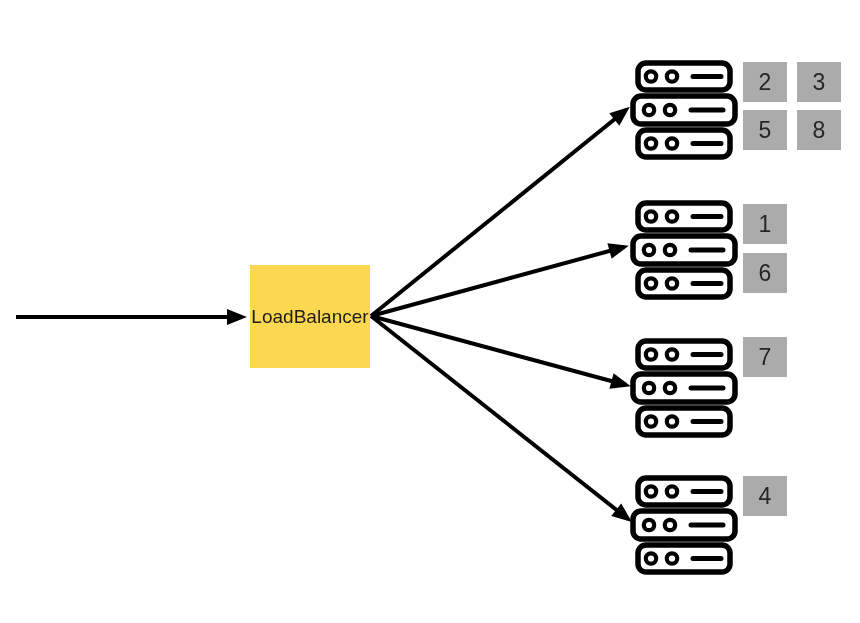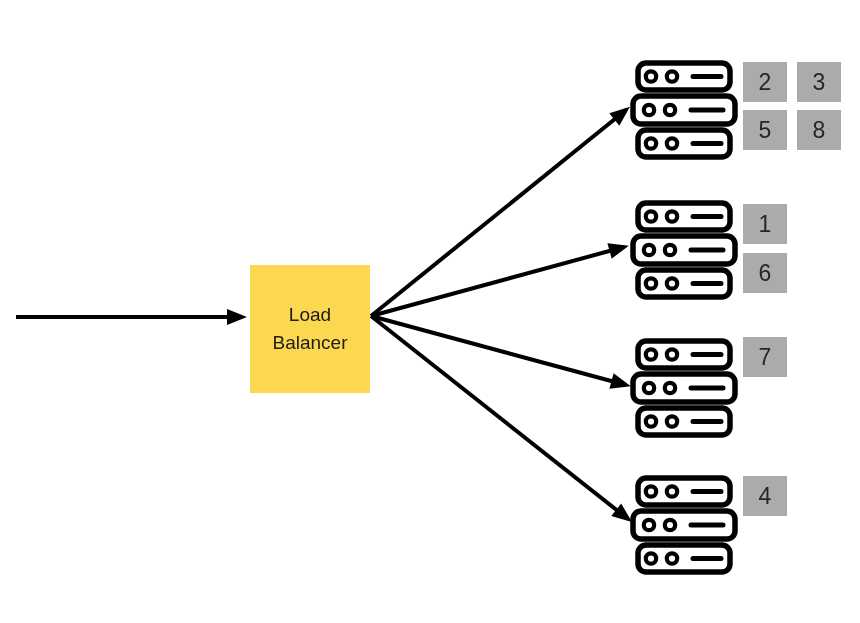--- a/index.html
+++ b/index.html
@@ -12,24 +12,24 @@
     overflow: hidden;
   }
   .arrows-layer {
     position: absolute;
     left: 0; top: 0;
     width: 860px; height: 623px;
   }
   .lb-node {
     position: absolute;
     left: 250px; top: 265px;
-    width: 120px; height: 128px;
+    width: 120px; height: 103px;
     background: #FBD850;
     display: flex;
-    flex-direction: column;
+    flex-direction: row;
     align-items: center;
     justify-content: center;
     color: #1c1c1c;
     font-size: 19px;
     line-height: 28px;
     text-align: center;
   }
   .server-icon {
     position: absolute;
     width: 108px; height: 100px;

